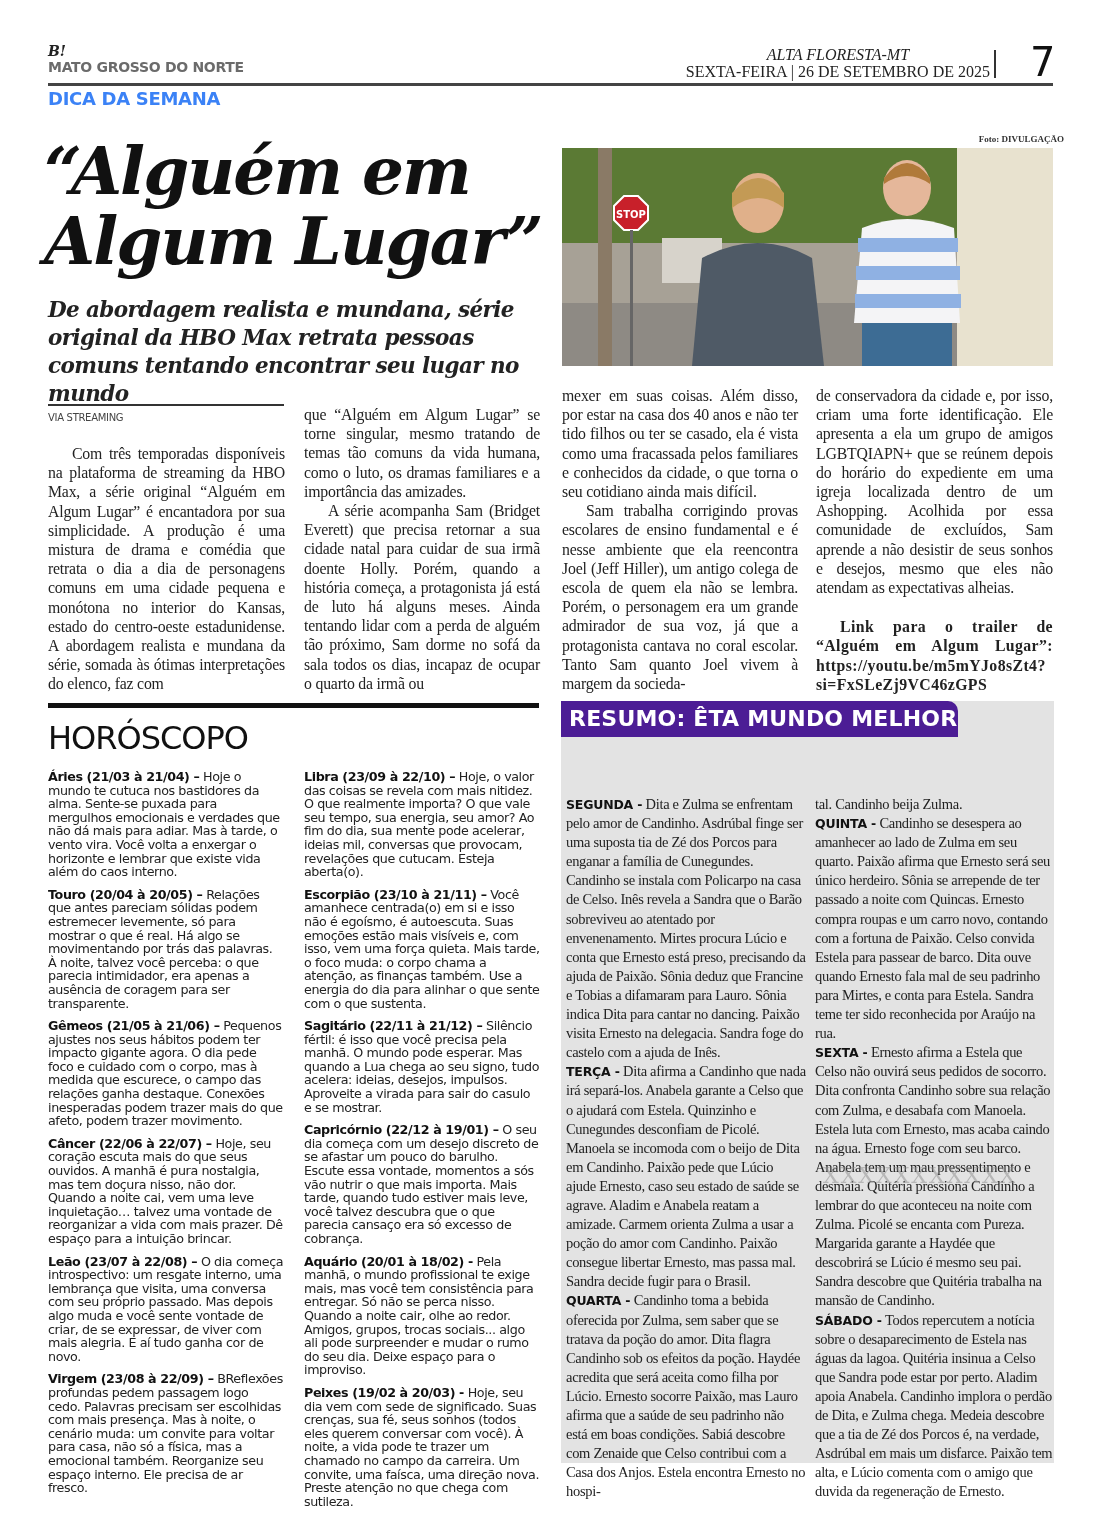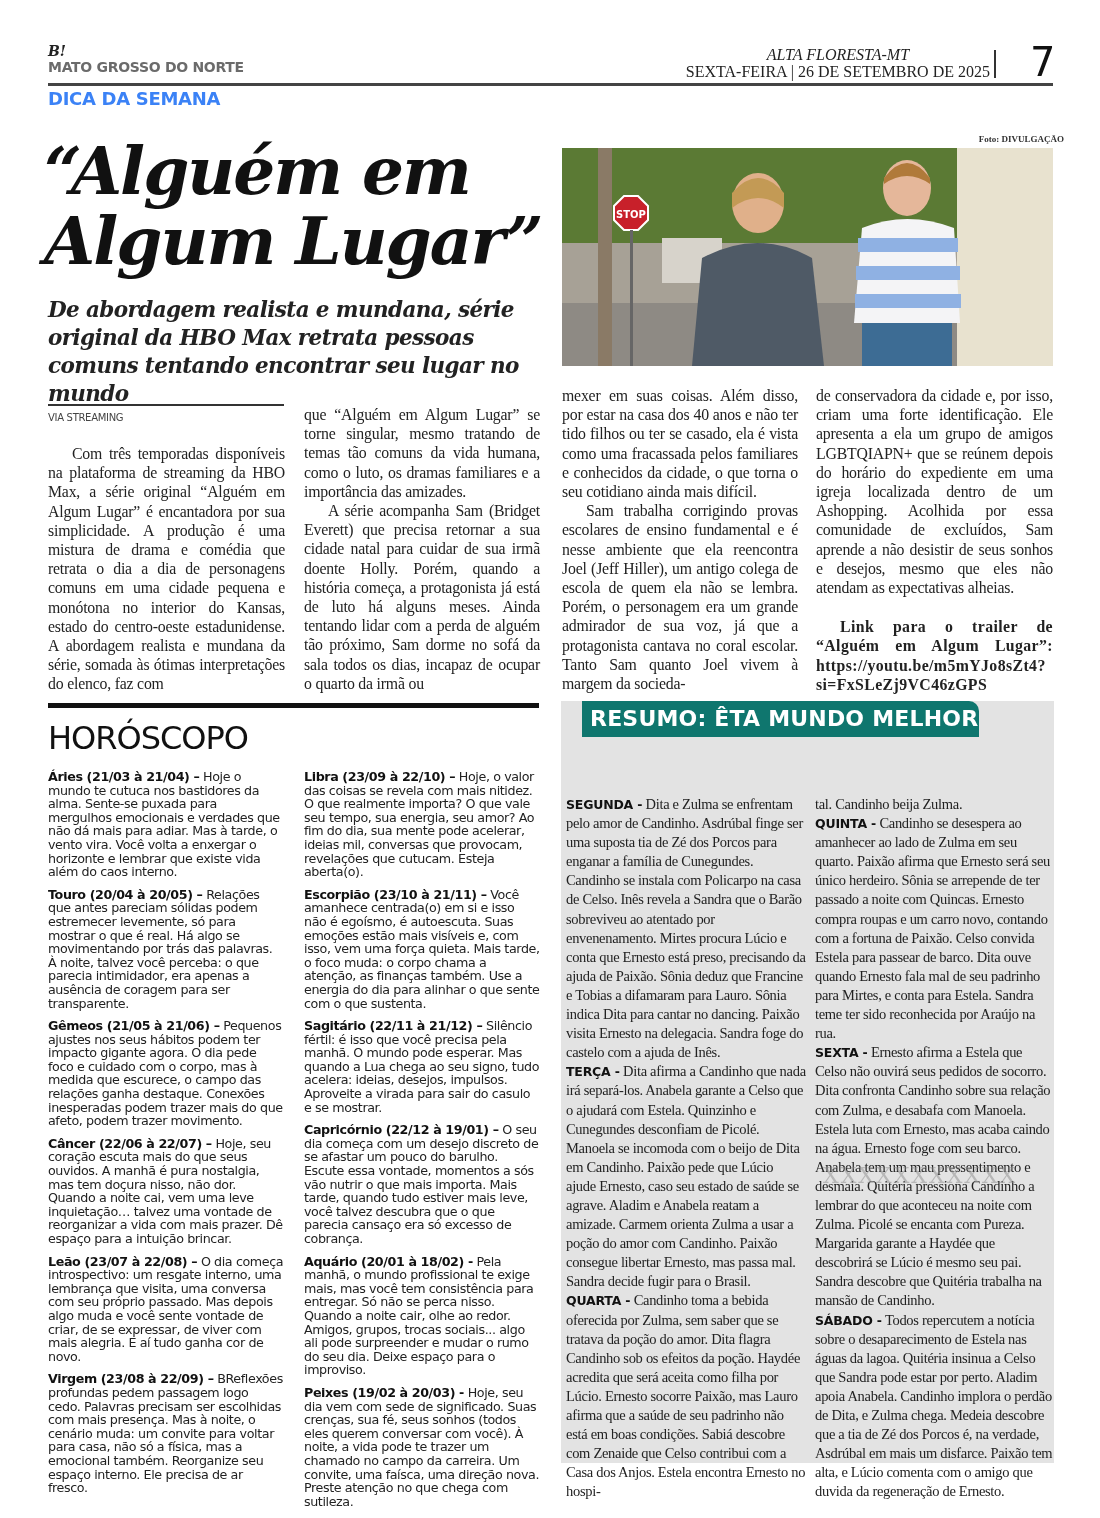--- a/index.html
+++ b/index.html
@@ -42,21 +42,21 @@
   .horo-rule { position: absolute; left: 48px; top: 703px; width: 491px; height: 5px; background: #111; }
   .horo-title { position: absolute; left: 48px; top: 716px; font-family: "DejaVu Sans", sans-serif; font-size: 32px; line-height: 44px; letter-spacing: -1px; color: #111; }
   .horo-col { position: absolute; font-family: "DejaVu Sans", sans-serif; font-size: 12.7px; line-height: 13.6px; letter-spacing: -0.4px; color: #222; }
   .horo-col .entry { margin-bottom: 9px; }
   .horo-col b { font-weight: bold; color: #111; }
   .horo-left { left: 48px; top: 770px; width: 236px; }
   .horo-right { left: 304px; top: 770px; width: 236px; }
 
   
   .resumo { position: absolute; left: 561px; top: 701px; width: 493px; height: 762px; background: #e3e3e3; }
-  .resumo-bar { position: absolute; left: 0; top: 0; width: 397px; height: 36px; background: #0f766e; border-top-right-radius: 10px; margin-left: 21px; }
+  .resumo-bar { position: absolute; left: 0; top: 0; width: 397px; height: 36px; background: #4c1d95; border-top-right-radius: 10px; }
   .resumo-title { position: absolute; left: 8px; top: 4px; font-family: "DejaVu Sans", sans-serif; font-weight: bold; font-size: 22px; line-height: 28px; color: #fff; letter-spacing: 0.2px; }
   .resumo-sub { position: absolute; left: 0; top: 56px; width: 493px; text-align: center; font-weight: bold; font-size: 16px; color: #111; }
   .res-col { position: absolute; font-size: 14.5px; line-height: 19.1px; color: #222; letter-spacing: -0.3px; }
   .res-left { left: 5px; top: 94px; width: 240px; }
   .res-right { left: 254px; top: 94px; width: 238px; }
   .day { font-family: "DejaVu Sans", sans-serif; font-weight: bold; font-size: 12.5px; color: #111; letter-spacing: -0.2px; }
   .watermark { position: absolute; left: 262px; top: 462px; font-size: 22px; color: rgba(140,140,140,0.5); letter-spacing: 2px; font-family: "DejaVu Serif", serif; }
 </style>
 </head>
 <body>

